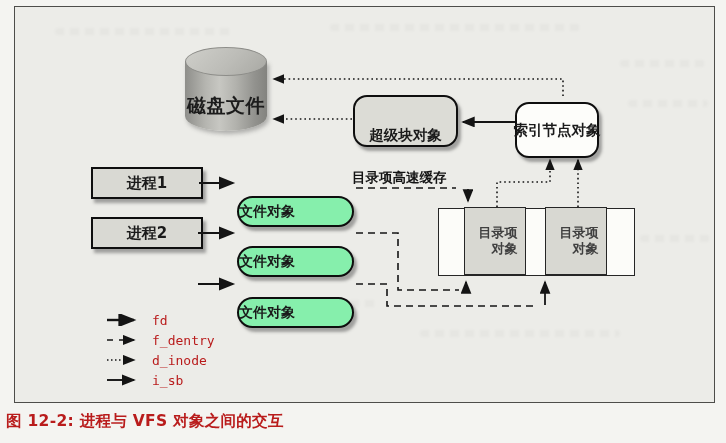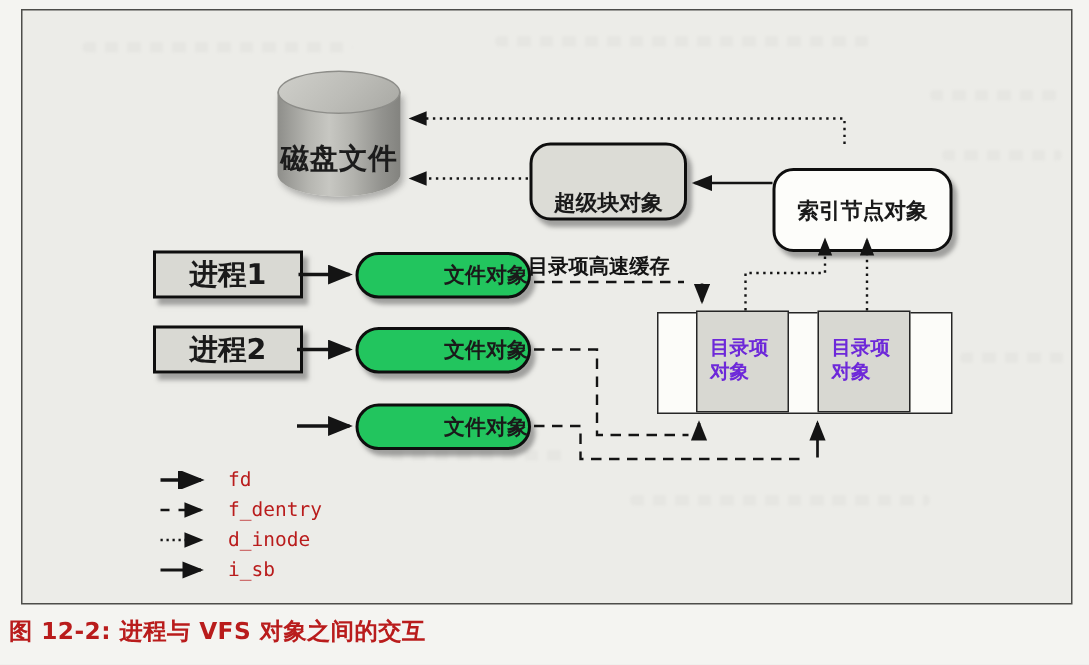--- a/index.html
+++ b/index.html
@@ -50,57 +50,58 @@
     position:absolute;box-sizing:border-box;
     border:2.5px solid #0e0e0e;border-radius:14px;
     display:flex;align-items:center;justify-content:center;
     font-size:14.5px;font-weight:bold;
     box-shadow:3px 4px 3px rgba(85,85,85,.5);
     white-space:nowrap;
   }
   .rbox.gray{background:#dcdcd6;align-items:flex-end;}
   .rbox.white{background:#fdfdfa;}
   #superblock{left:353px;top:95px;width:105px;height:52px;}
-  #inode{left:515px;top:112px;width:120px;height:56px;}
+  #inode{left:515px;top:102px;width:84px;height:56px;}
 
   
   .pbox{
-    position:absolute;left:102px;width:100px;height:32px;box-sizing:border-box;
+    position:absolute;left:91px;width:112px;height:32px;box-sizing:border-box;
     background:#d9d9d3;border:2px solid #0e0e0e;
     display:flex;align-items:center;justify-content:center;
-    font-size:19px;font-weight:bold;
+    font-size:15px;font-weight:bold;
     box-shadow:3px 4px 3px rgba(85,85,85,.5);
   }
   
   .fbox{
     position:absolute;left:237px;width:117px;height:31px;box-sizing:border-box;
-    background:#22c55e;border:2px solid #0e0e0e;border-radius:16px;
-    display:flex;align-items:center;justify-content:flex-end;
+    background:#86efac;border:2px solid #0e0e0e;border-radius:16px;
+    display:flex;align-items:center;justify-content:flex-start;
     font-size:14px;font-weight:bold;
     box-shadow:3px 4px 3px rgba(85,85,85,.5);
+    margin-top:28px;
   }
 
   .dcache-label{
     position:absolute;left:352px;top:169px;
     font-size:13.5px;font-weight:bold;white-space:nowrap;color:#141414;
   }
 
   
   .dentry-outer{
     position:absolute;left:438px;top:208px;width:197px;height:68px;
     background:#fcfcf9;border:1.6px solid #262626;box-sizing:border-box;
   }
   .dentry-cell{
     position:absolute;top:-1.6px;height:68px;width:62px;box-sizing:border-box;
     background:#d8d8d2;border:1.6px solid #262626;
     display:flex;align-items:center;justify-content:center;
   }
   .dentry-cell .t{
-    width:44px;text-align:left;font-size:13px;font-weight:bold;
-    line-height:1.25;word-break:break-all;color:#6d28d9;
+    width:44px;text-align:right;font-size:13px;font-weight:bold;
+    line-height:1.25;word-break:break-all;color:#404040;
   }
   .dentry-cell.c1{left:25.4px;}
   .dentry-cell.c2{left:106.4px;}
 
   svg.overlay{position:absolute;left:0;top:0;pointer-events:none;}
 
   
   .legend{position:absolute;left:104px;top:310px;}
   .legend-row{display:flex;align-items:center;height:20px;}
   .legend-row svg{display:block;margin-right:8px;}

